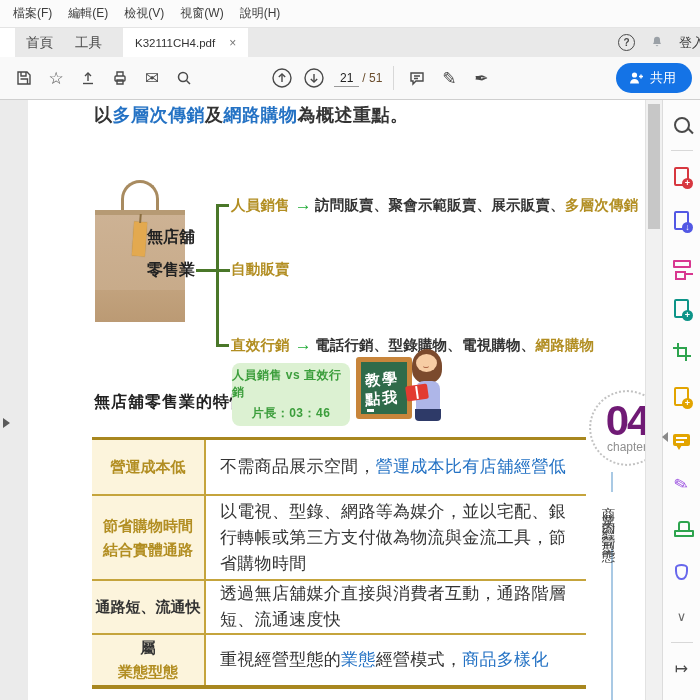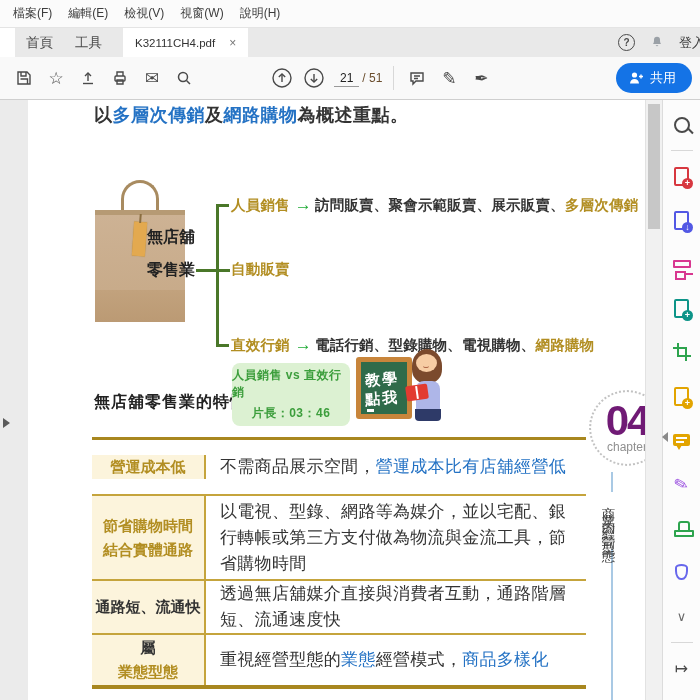--- a/index.html
+++ b/index.html
@@ -275,21 +275,21 @@
           <div>點我</div>
         </div>
         <div class="t-hair"></div>
         <div class="t-face"></div>
         <div class="t-body"></div>
         <div class="t-skirt"></div>
         <div class="t-book"></div>
       </div>
 
       <div class="ftable">
-        <div class="frow" style="height:54px;align-items:center;">
+        <div class="frow" style="height:54px;">
           <div class="fcell-l">
               <span class="c-gold">營運成本低</span>
             </div>
           <div class="fcell-r">
               <span><span class="c-dark">不需商品展示空間，</span><span class="c-blue">營運成本比有店舖經營低</span></span>
             </div>
         </div>
         <div class="frow" style="height:83px;">
           <div class="fcell-l">
               <div><span class="c-gold">節省購物時間</span></div>

